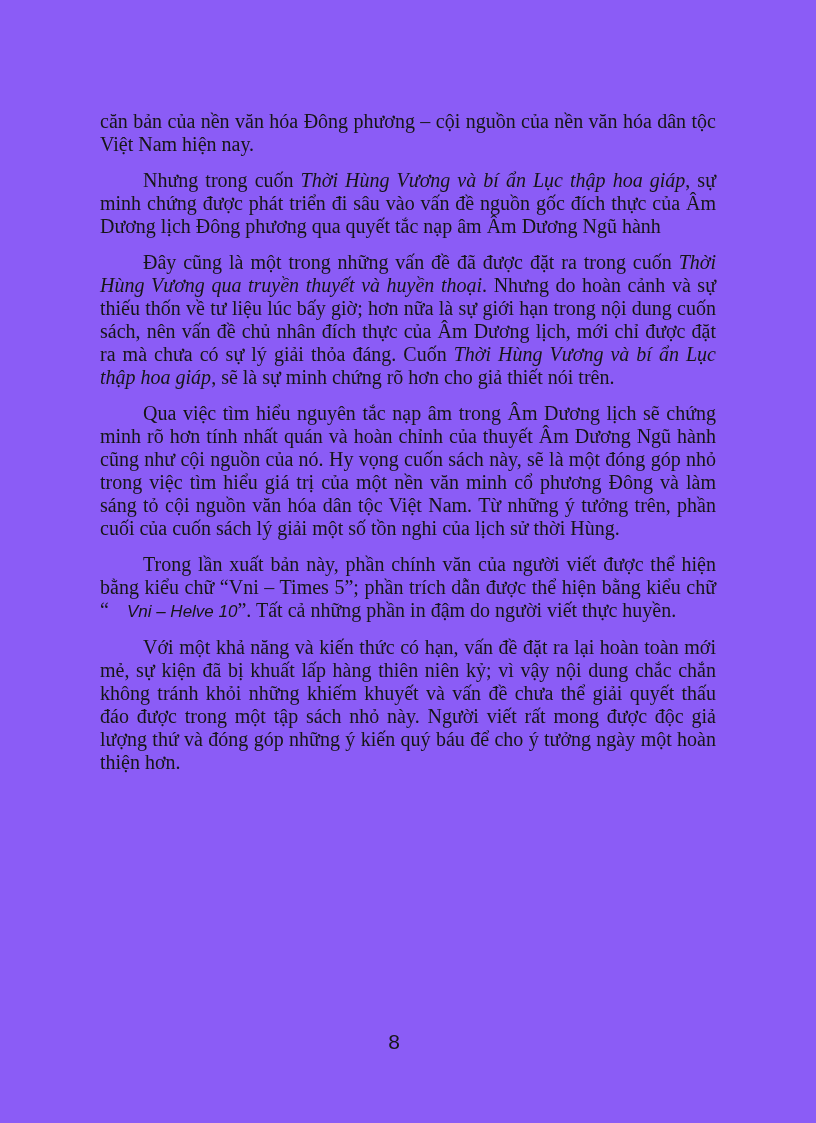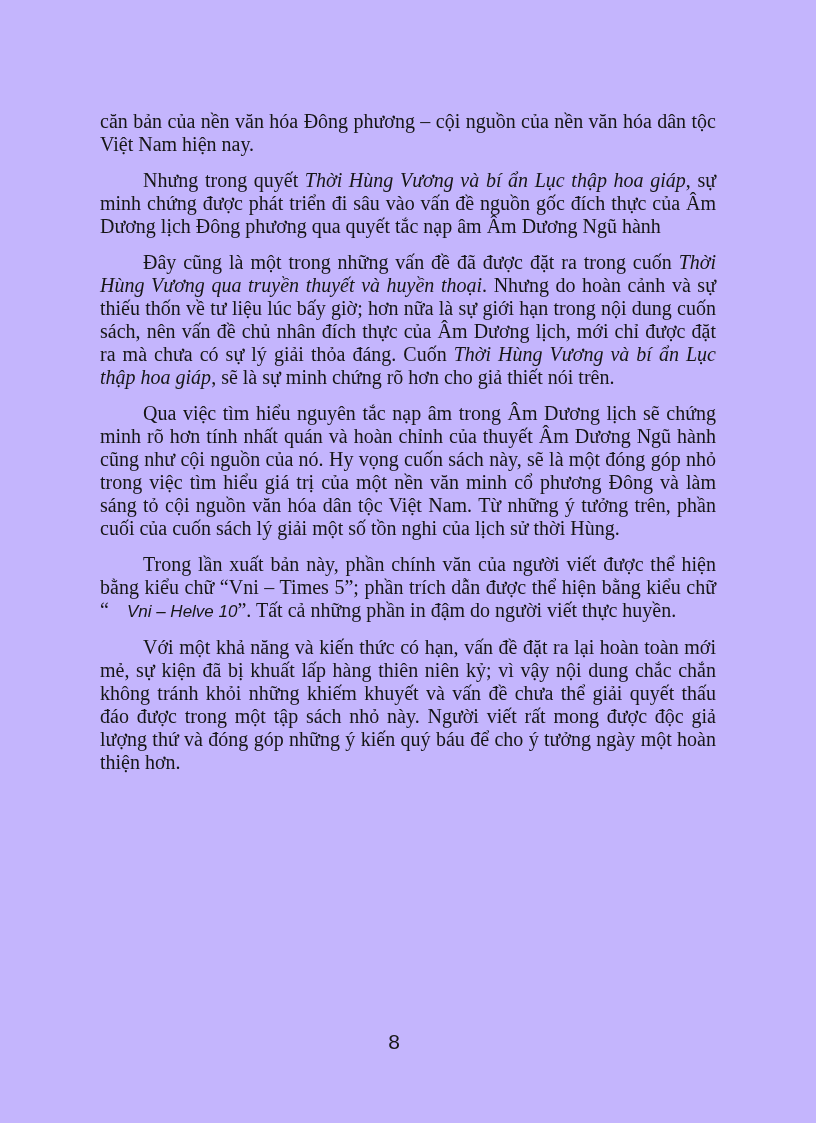--- a/index.html
+++ b/index.html
@@ -9,21 +9,21 @@
   }
   body {
     width: 816px;
     height: 1123px;
     position: relative;
     overflow: hidden;
   }
   .page {
     position: absolute;
     inset: 0;
-    background: #c4b5fd;
+    background: #8b5cf6;
   }
   .body-text {
     position: absolute;
     left: 100px;
     top: 110px;
     width: 616px;
     font-family: "Liberation Serif", serif;
     font-size: 20px;
     line-height: 23px;
     text-align: justify;
@@ -56,20 +56,20 @@
     font-size: 21px;
     color: #161616;
   }
 </style>
 </head>
 <body>
 
 <div class="page">
   <div class="body-text">
       <p class="no-indent"><span class="run-normal">căn bản của nền văn hóa Đông phương – cội nguồn của nền văn hóa dân tộc Việt Nam hiện nay.</span></p>
-      <p><span class="run-normal">Nhưng trong quyết </span><span class="run-italic">Thời Hùng Vương và bí ẩn Lục thập hoa giáp</span><span class="run-normal">, sự minh chứng được phát triển đi sâu vào vấn đề nguồn gốc đích thực của Âm Dương lịch Đông phương qua quyết tắc nạp âm Âm Dương Ngũ hành</span></p>
+      <p><span class="run-normal">Nhưng trong cuốn </span><span class="run-italic">Thời Hùng Vương và bí ẩn Lục thập hoa giáp</span><span class="run-normal">, sự minh chứng được phát triển đi sâu vào vấn đề nguồn gốc đích thực của Âm Dương lịch Đông phương qua quyết tắc nạp âm Âm Dương Ngũ hành</span></p>
       <p><span class="run-normal">Đây cũng là một trong những vấn đề đã được đặt ra trong cuốn </span><span class="run-italic">Thời Hùng Vương qua truyền thuyết và huyền thoại</span><span class="run-normal">. Nhưng do hoàn cảnh và sự thiếu thốn về tư liệu lúc bấy giờ; hơn nữa là sự giới hạn trong nội dung cuốn sách, nên vấn đề chủ nhân đích thực của Âm Dương lịch, mới chỉ được đặt ra mà chưa có sự lý giải thỏa đáng. Cuốn </span><span class="run-italic">Thời Hùng Vương và bí ẩn Lục thập hoa giáp</span><span class="run-normal">, sẽ là sự minh chứng rõ hơn cho giả thiết nói trên.</span></p>
       <p><span class="run-normal">Qua việc tìm hiểu nguyên tắc nạp âm trong Âm Dương lịch sẽ chứng minh rõ hơn tính nhất quán và hoàn chỉnh của thuyết Âm Dương Ngũ hành cũng như cội nguồn của nó. Hy vọng cuốn sách này, sẽ là một đóng góp nhỏ trong việc tìm hiểu giá trị của một nền văn minh cổ phương Đông và làm sáng tỏ cội nguồn văn hóa dân tộc Việt Nam. Từ những ý tưởng trên, phần cuối của cuốn sách lý giải một số tồn nghi của lịch sử thời Hùng.</span></p>
       <p><span class="run-normal">Trong lần xuất bản này, phần chính văn của người viết được thể hiện bằng kiểu chữ “Vni – Times 5”; phần trích dẫn được thể hiện bằng kiểu chữ “</span><span class="run-sans-italic">Vni – Helve 10</span><span class="run-normal">”. Tất cả những phần in đậm do người viết thực huyền.</span></p>
       <p><span class="run-normal">Với một khả năng và kiến thức có hạn, vấn đề đặt ra lại hoàn toàn mới mẻ, sự kiện đã bị khuất lấp hàng thiên niên kỷ; vì vậy nội dung chắc chắn không tránh khỏi những khiếm khuyết và vấn đề chưa thể giải quyết thấu đáo được trong một tập sách nhỏ này. Người viết rất mong được độc giả lượng thứ và đóng góp những ý kiến quý báu để cho ý tưởng ngày một hoàn thiện hơn.</span></p>
     </div>
   <div class="page-number">8</div>
 </div>
 
 </body></html>

